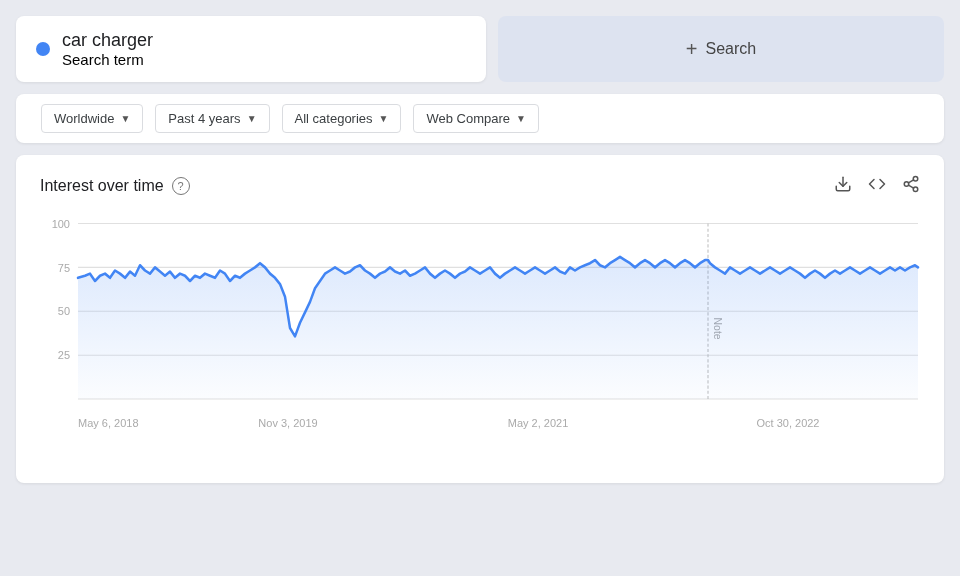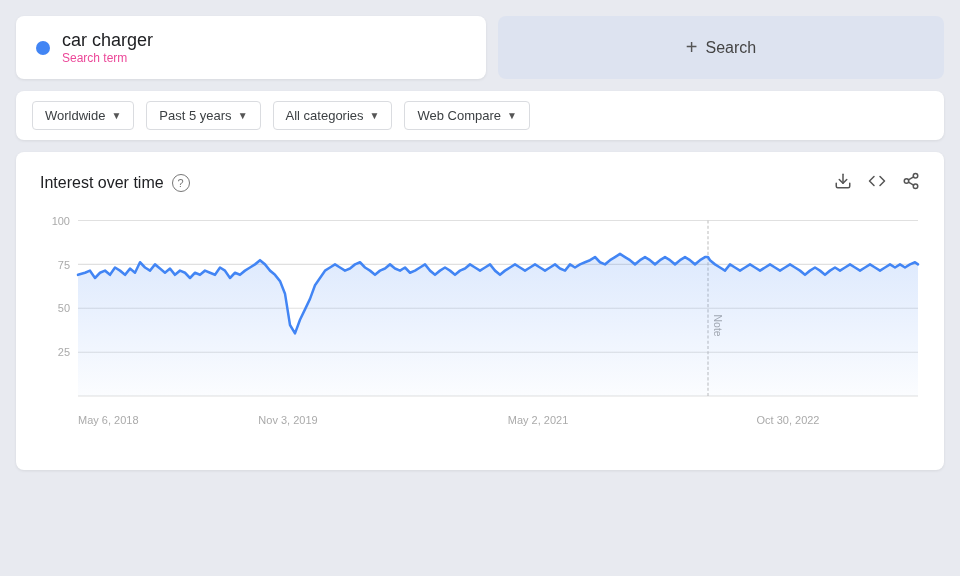--- a/index.html
+++ b/index.html
@@ -43,22 +43,22 @@
     .search-term-text {
       display: flex;
       flex-direction: column;
     }
     .search-term-name {
       font-size: 18px;
       font-weight: 500;
       color: #202124;
     }
     .search-term-label {
-      font-size: 12px;
-      color: #ec4899;
+      font-size: 15px;
+      color: #000000;
     }
     .compare-card {
       background: #dde3f0;
       border-radius: 8px;
       flex: 1;
       display: flex;
       align-items: center;
       justify-content: center;
       gap: 8px;
       cursor: pointer;
@@ -67,21 +67,21 @@
       font-weight: 500;
     }
     .compare-plus {
       font-size: 20px;
       color: #555;
     }
     
     .filter-row {
       background: #fff;
       border-radius: 8px;
-      padding: 10px 16px;
+      padding: 10px 25px;
       display: flex;
       gap: 12px;
       align-items: center;
       box-shadow: 0 1px 3px rgba(0,0,0,0.08);
     }
     .filter-btn {
       border: 1px solid #dadce0;
       border-radius: 4px;
       padding: 6px 12px;
       background: #fff;
@@ -93,21 +93,21 @@
       gap: 6px;
     }
     .filter-btn .chevron {
       font-size: 10px;
       color: #555;
     }
     
     .chart-card {
       background: #fff;
       border-radius: 8px;
-      padding: 20px 24px 30px 24px;
+      padding: 20px 24px 40px 24px;
       box-shadow: 0 1px 3px rgba(0,0,0,0.08);
       flex: 1;
     }
     .chart-header {
       display: flex;
       align-items: center;
       justify-content: space-between;
       margin-bottom: 16px;
     }
     .chart-title-group {
@@ -171,21 +171,21 @@
       <span>Search</span>
     </div>
   </div>
 
   <div class="filter-row">
     <button class="filter-btn">
       <span>Worldwide</span>
       <span class="chevron">▼</span>
     </button>
     <button class="filter-btn">
-      <span>Past 5 years</span>
+      <span>Past 4 years</span>
       <span class="chevron">▼</span>
     </button>
     <button class="filter-btn">
       <span>All categories</span>
       <span class="chevron">▼</span>
     </button>
     <button class="filter-btn">
       <span>Web Compare</span>
       <span class="chevron">▼</span>
     </button>

